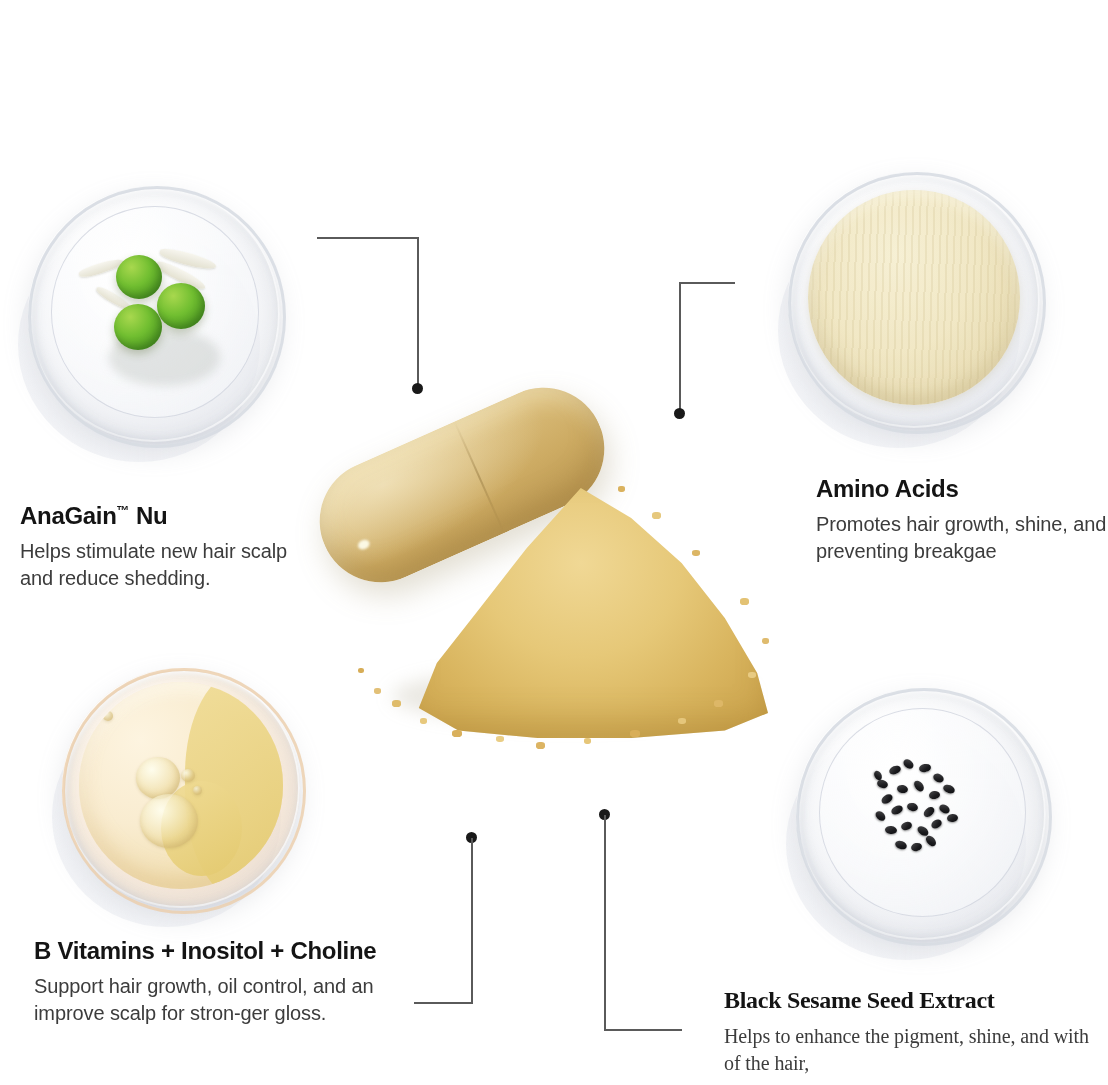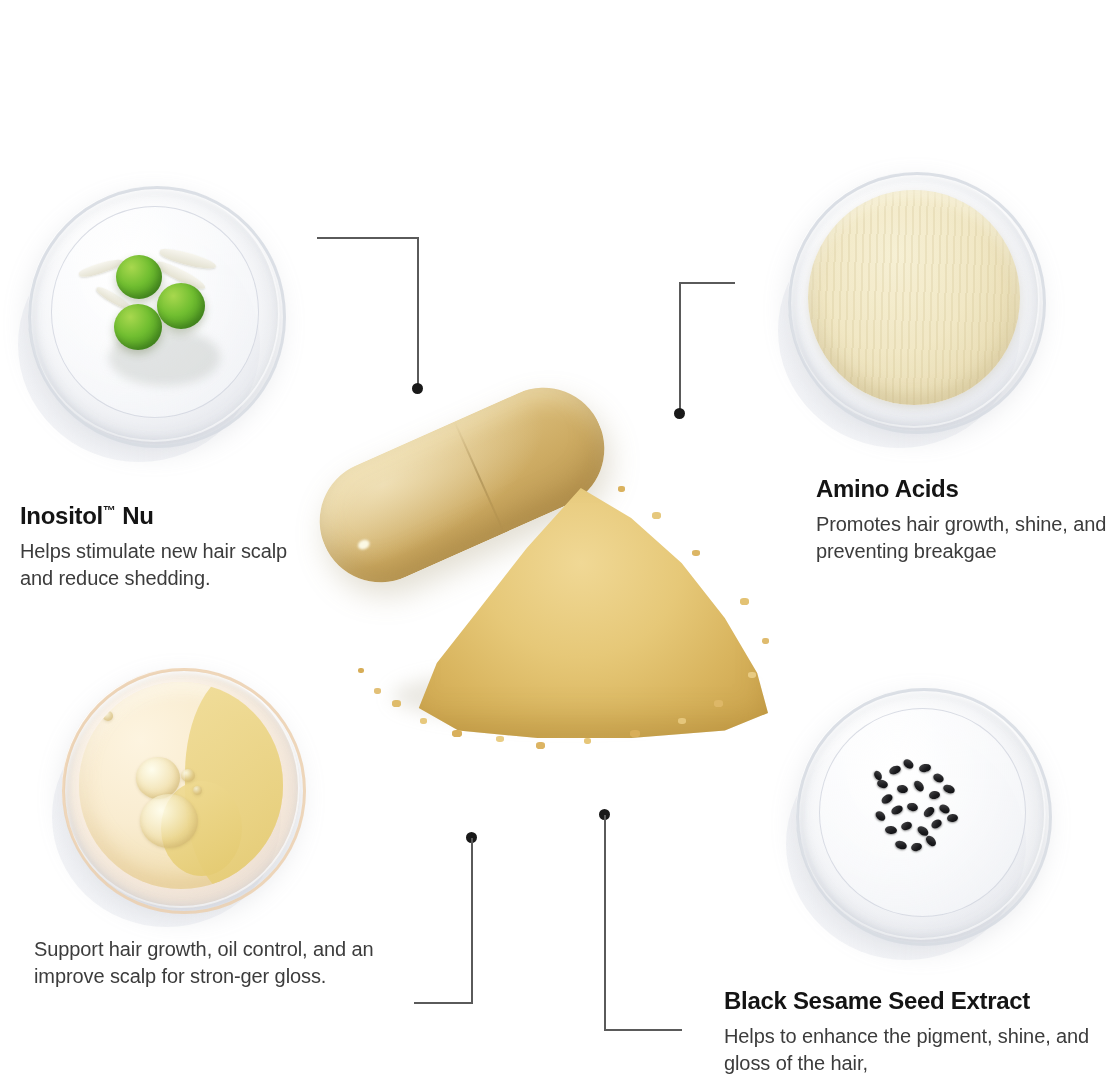--- a/index.html
+++ b/index.html
@@ -35,21 +35,21 @@
   }
   .callout p{
     margin:0;font-size:20px;font-weight:normal;color:#3c3c3c;
     letter-spacing:-0.1px;line-height:27px;
   }
   .sup{font-size:13px;vertical-align:super;letter-spacing:0;}
 
   #co-anagain{left:20px;top:496px;width:300px;}
   #co-amino  {left:816px;top:474px;width:300px;}
   #co-bvit   {left:34px;top:936px;width:350px;}
-  #co-sesame {left:724px;top:986px;width:384px;}
+  #co-sesame {left:724px;top:986px;width:384px;font-family:Liberation Serif, serif;}
 
   
   .line{position:absolute;background:#5a5a5a;}
   .line.h{height:2px;}
   .line.v{width:2px;}
   .dot{position:absolute;width:11px;height:11px;border-radius:50%;background:#191919;}
 
   
   .dish{position:absolute;border-radius:50%;}
   .dish .glass{
@@ -267,31 +267,32 @@
 
   <div class="dot" style="left:466px;top:832px;"></div>
   <div class="line v" style="left:471px;top:838px;height:166px;"></div>
   <div class="line h" style="left:414px;top:1002px;width:59px;"></div>
 
   <div class="dot" style="left:599px;top:809px;"></div>
   <div class="line v" style="left:604px;top:815px;height:216px;"></div>
   <div class="line h" style="left:604px;top:1029px;width:78px;"></div>
 
   <div class="callout" id="co-anagain">
-    <h3><span>Inositol</span><span class="sup">™</span><span> Nu</span></h3>
+    <h3><span>AnaGain</span><span class="sup">™</span><span> Nu</span></h3>
     <p>Helps stimulate new hair scalp and reduce shedding.</p>
   </div>
 
   <div class="callout" id="co-amino">
     <h3>Amino Acids</h3>
     <p>Promotes hair growth, shine, and preventing breakgae</p>
   </div>
 
   <div class="callout" id="co-bvit">
+    <h3>B Vitamins + Inositol + Choline</h3>
     <p>Support hair growth, oil control, and an improve scalp for stron-ger gloss.</p>
   </div>
 
   <div class="callout" id="co-sesame">
     <h3>Black Sesame Seed Extract</h3>
-    <p>Helps to enhance the pigment, shine, and gloss of the hair,</p>
+    <p>Helps to enhance the pigment, shine, and with of the hair,</p>
   </div>
 
 </div>
 
 </body></html>

